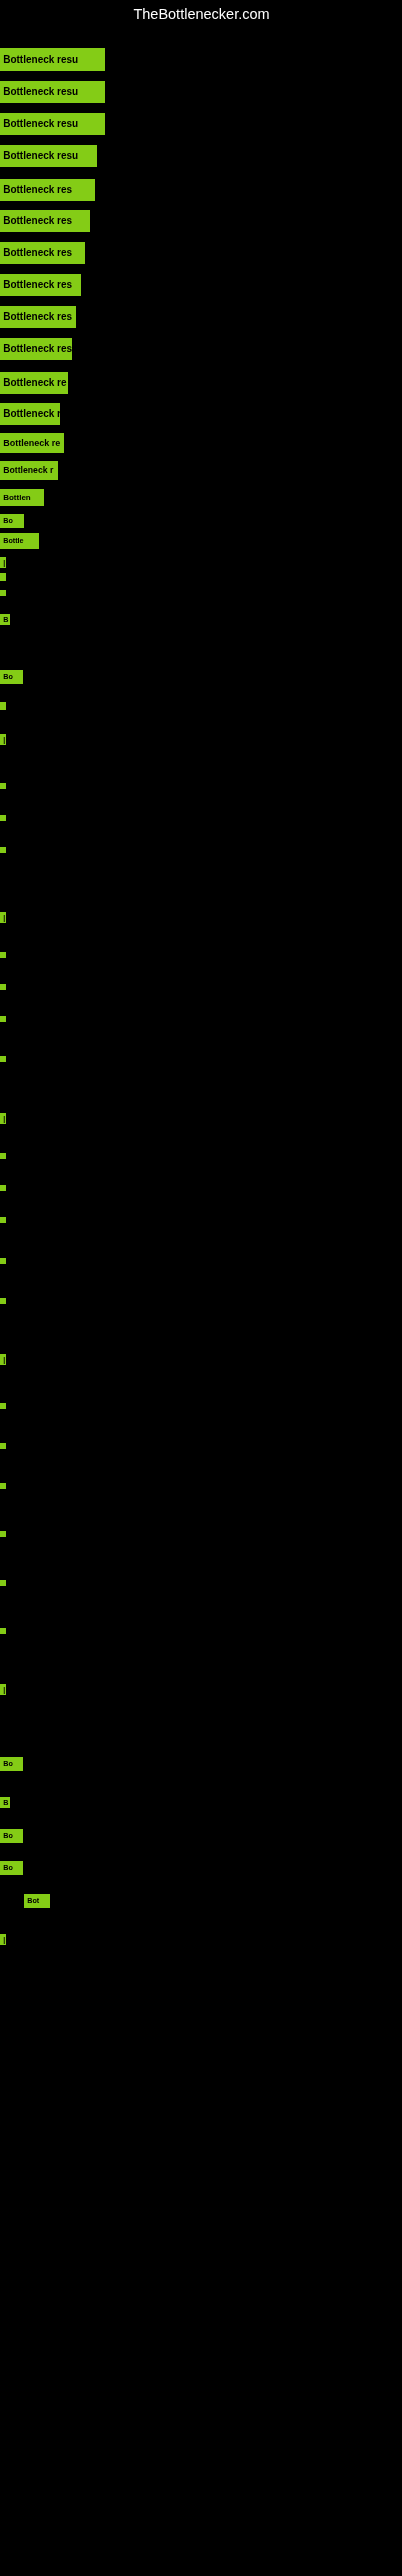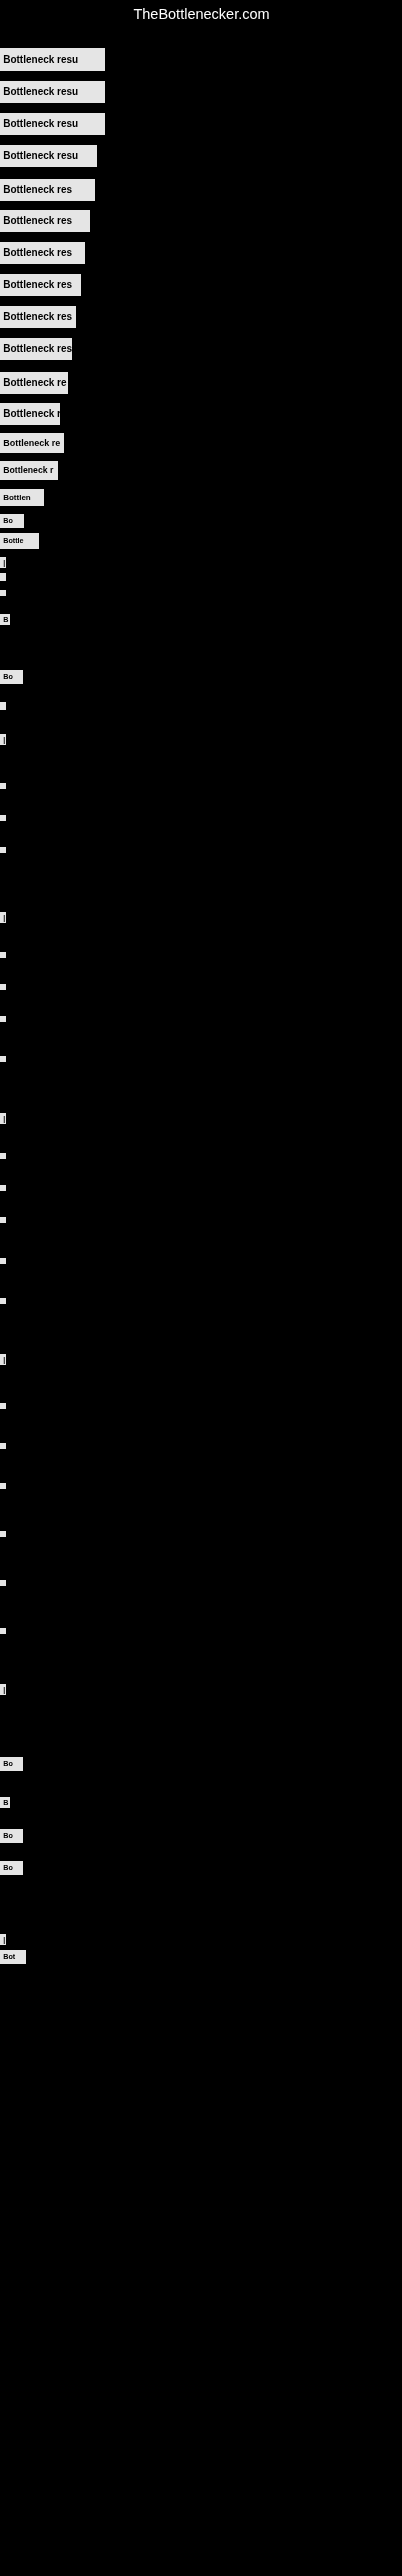--- a/index.html
+++ b/index.html
@@ -18,21 +18,21 @@
       padding: 6.4px 0 3.2px 0;
       font-weight: normal;
     }
     .bar-container {
       position: absolute;
       left: 0;
       display: flex;
       align-items: center;
     }
     .bar-label {
-      background-color: #e5e5e5;
+      background-color: #84cc16;
       color: #000;
       font-size: 8.9px;
       font-weight: bold;
       padding: 1.6px 3.2px;
       white-space: nowrap;
       overflow: hidden;
       display: flex;
       align-items: center;
       height: 100%;
     }
@@ -186,20 +186,20 @@
     </div>
     <div class="bar-container" style="top: 1771px; height: 11.3px; width: 9.7px;">
       <div class="bar-label" style="width: 9.7px; min-width: 9.7px; font-size: 7.2px;">B</div>
     </div>
     <div class="bar-container" style="top: 1803px; height: 14.5px; width: 22.5px;">
       <div class="bar-label" style="width: 22.5px; min-width: 22.5px; font-size: 7.2px;">Bo</div>
     </div>
     <div class="bar-container" style="top: 1835px; height: 14.5px; width: 22.5px;">
       <div class="bar-label" style="width: 22.5px; min-width: 22.5px; font-size: 7.2px;">Bo</div>
     </div>
-    <div class="bar-container" style="top: 1924px; height: 14.5px; width: 40px;">
+    <div class="bar-container" style="top: 1868px; height: 14.5px; width: 40px; padding-left: 24px;">
       <div class="bar-label" style="width: 26px; min-width: 26px; font-size: 7.2px;">Bot</div>
     </div>
     <div class="bar-container" style="top: 1908px; height: 11.3px; width: 6.4px;">
       <div class="bar-label" style="width: 6.4px; min-width: 6.4px; font-size: 7.2px;">|</div>
     </div>
   </div>
 
 
 </body></html>

